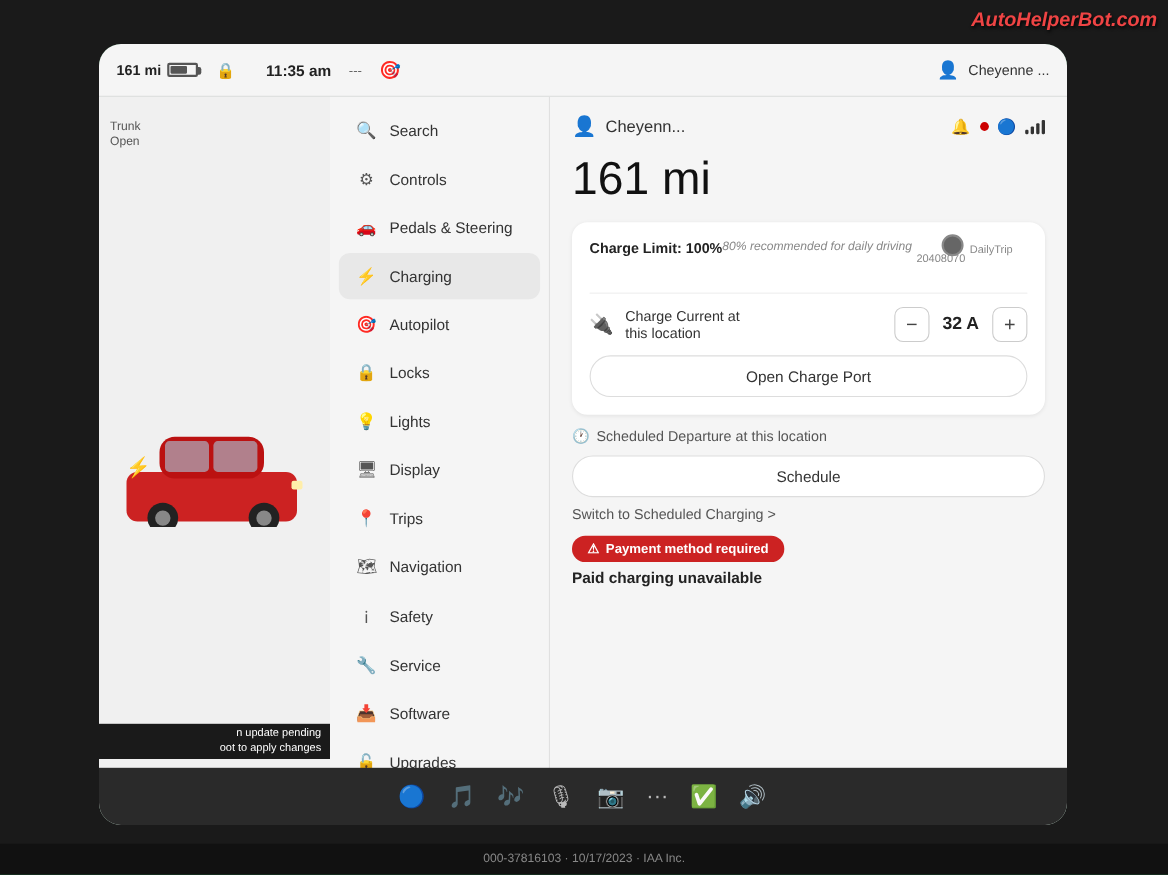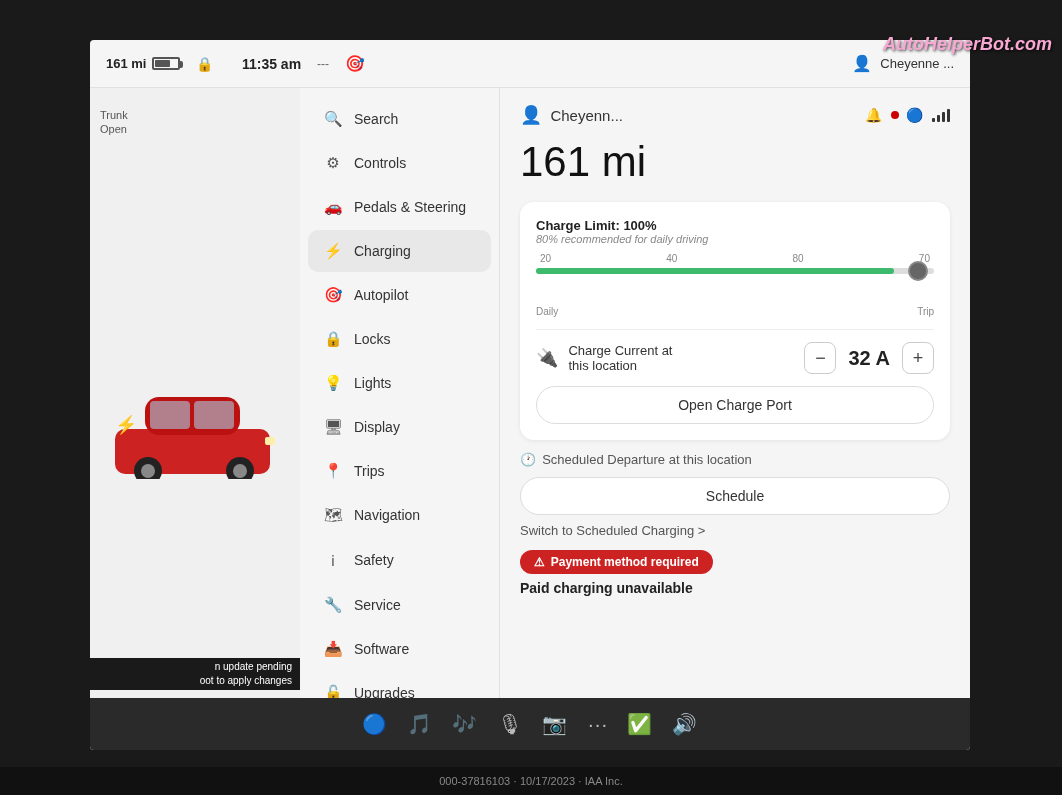--- a/index.html
+++ b/index.html
@@ -10,27 +10,26 @@
       font-family: -apple-system, BlinkMacSystemFont, 'Segoe UI', sans-serif;
       overflow: hidden;
       position: relative;
     }
 
     
     .watermark {
       position: absolute;
       top: 8px;
       right: 10px;
-      color: #f9a8d4;
+      color: #ef4444;
       font-size: 18px;
       font-weight: bold;
       text-shadow: 1px 1px 3px rgba(0,0,0,0.8);
       z-index: 100;
       font-style: italic;
-      margin-top: 26px;
     }
 
     
     .bottom-bar {
       position: absolute;
       bottom: 0;
       left: 0;
       right: 0;
       height: 28px;
       background: #111;
@@ -44,21 +43,21 @@
     }
 
     
     .tesla-screen {
       position: absolute;
       top: 40px;
       left: 90px;
       width: 880px;
       height: 710px;
       background: #14532d;
-      border-radius: 4px;
+      border-radius: 20px;
       overflow: hidden;
     }
 
     
     .status-bar {
       height: 48px;
       background: #f5f5f5;
       display: flex;
       align-items: center;
       padding: 0 16px;
@@ -259,21 +258,20 @@
     
     .charge-card {
       background: white;
       border-radius: 14px;
       padding: 16px;
       margin-bottom: 12px;
       box-shadow: 0 1px 4px rgba(0,0,0,0.08);
     }
     .charge-limit-row {
       display: flex;
-      flex-direction: column;
       margin-bottom: 4px;
     }
     .charge-limit-title {
       font-size: 13px;
       font-weight: 600;
       color: #222;
     }
     .charge-limit-sub {
       font-size: 11px;
       color: #888;
@@ -349,21 +347,21 @@
       border-radius: 8px;
       background: white;
       display: flex;
       align-items: center;
       justify-content: center;
       font-size: 18px;
       color: #444;
       cursor: pointer;
     }
     .current-value {
-      font-size: 20px;
+      font-size: 16px;
       font-weight: 600;
       color: #222;
     }
     .open-port-btn {
       width: 100%;
       background: white;
       border: 1px solid #ddd;
       border-radius: 20px;
       padding: 10px;
       font-size: 14px;

